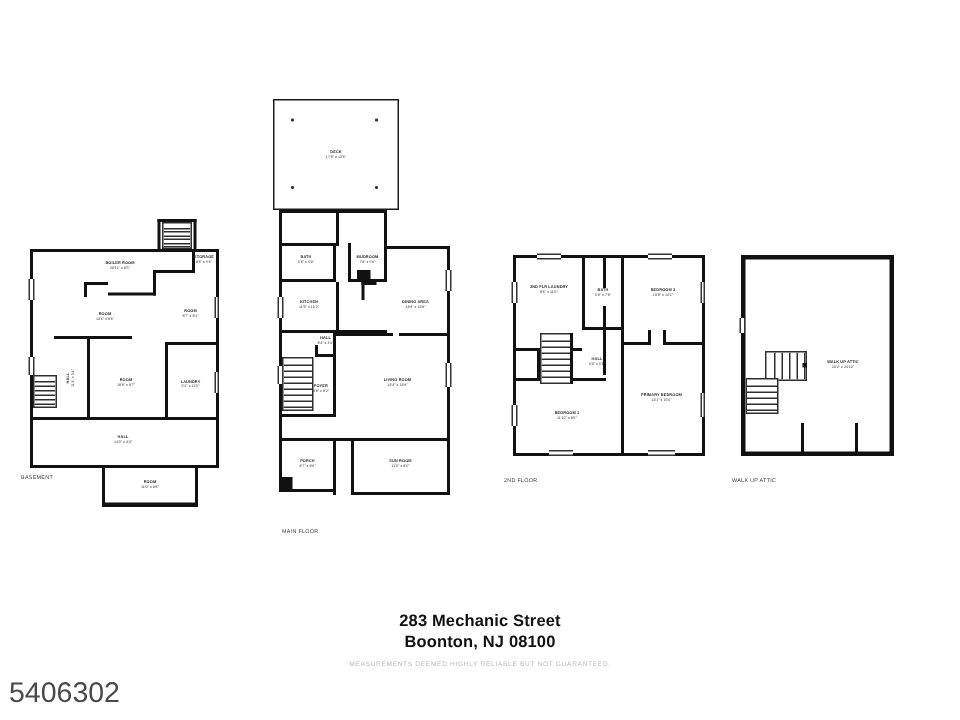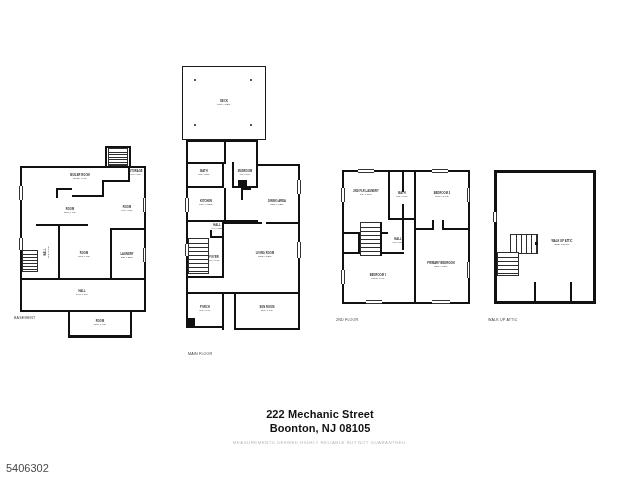--- a/index.html
+++ b/index.html
@@ -135,21 +135,21 @@
   #disclaimer {
     margin-top: 6px;
     font-size: 4.4px;
     color: #b9b9b9;
     letter-spacing: 0.45px;
   }
   #watermark-id {
     position: absolute;
     left: 6px;
     bottom: 6px;
-    font-size: 11px;
+    font-size: 19px;
     color: #4a4a4a;
     font-family: "Liberation Sans", sans-serif;
   }
 </style>
 </head>
 <body>
 
 <div class="plan" id="plan-basement" style="left:12px; top:152px; width:148px; height:180px;">
 
   <div class="wall" style="left:8px;  top:14px;  width:126px; height:2.4px;"></div>
@@ -463,18 +463,18 @@
     <span class="rn">WALK UP ATTIC</span>
     <span class="rd">20'2" x 24'10"</span>
   </div>
 
   <div class="win v" style="left:5.3px; top:46px; width:3.6px; height:10px;"></div>
 
   <div class="floor-caption" style="left:0px; top:152px;">WALK UP ATTIC</div>
 </div>
 
 <div id="caption-block">
-  <div id="address-line1">222 Mechanic Street</div>
-  <div id="address-line2">Boonton, NJ 08105</div>
+  <div id="address-line1">283 Mechanic Street</div>
+  <div id="address-line2">Boonton, NJ 08100</div>
   <div id="disclaimer">MEASUREMENTS DEEMED HIGHLY RELIABLE BUT NOT GUARANTEED.</div>
 </div>
 
 <div id="watermark-id">5406302</div>
 
 </body></html>

